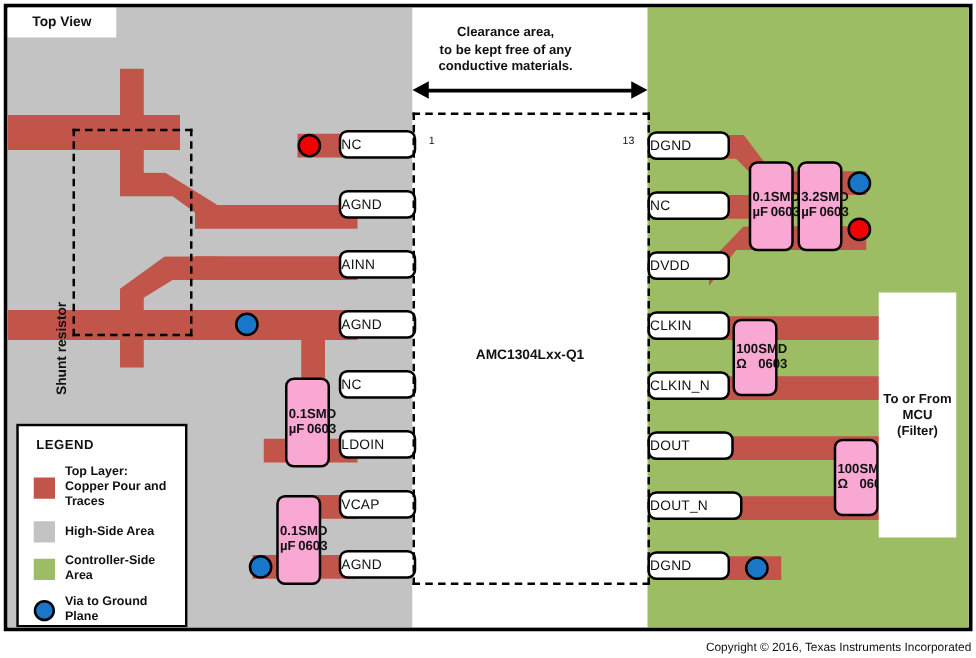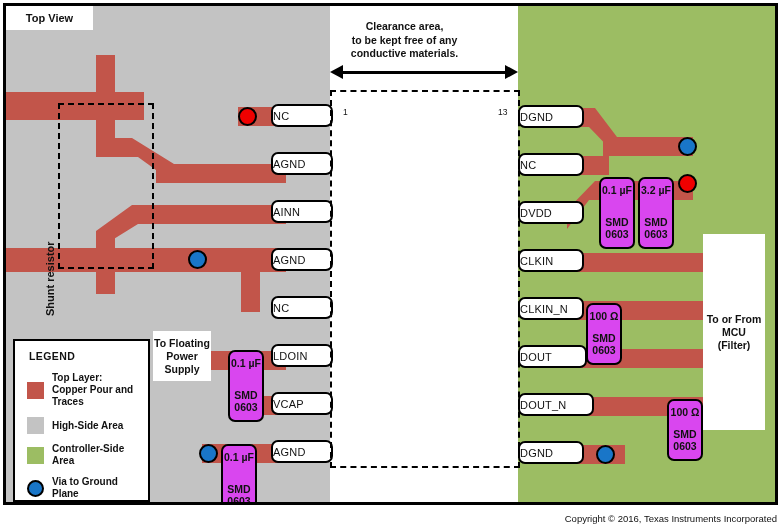--- a/index.html
+++ b/index.html
@@ -17,24 +17,24 @@
   #clearance{left:324px;width:188px;background:#ffffff;}
   #ctrl-side{left:512px;right:0;background:#9cbd63;}
 
   
   .cu{position:absolute;background:#c2554a;}
 
   
   .pinbox{position:absolute;background:#fff;border:2px solid #000;border-radius:7px;
           box-sizing:border-box;display:flex;align-items:center;justify-content:flex-start;
           font-size:11px;color:#111;letter-spacing:.2px;}
-  .partbox{position:absolute;background:#d946ef;border:2px solid #000;border-radius:7px;
-           box-sizing:border-box;display:flex;flex-direction:column;
+  .partbox{position:absolute;background:#f9a8d4;border:2px solid #000;border-radius:7px;
+           box-sizing:border-box;display:flex;flex-direction:row;
            align-items:center;justify-content:space-between;
-           font-size:10.5px;font-weight:bold;color:#111;padding:5px 1px 7px;margin-top:48px;}
+           font-size:10.5px;font-weight:bold;color:#111;padding:5px 1px 7px;}
   .partbox .val{font-size:10.5px;}
   .partbox .pkg{line-height:12px;text-align:left;}
 
   .whitebox{position:absolute;background:#fff;display:flex;flex-direction:column;
             align-items:center;justify-content:center;text-align:center;
             font-size:10.5px;font-weight:bold;color:#111;line-height:13px;}
 
   
   .via{position:absolute;width:19px;height:19px;border-radius:50%;
        border:2px solid #000;box-sizing:border-box;}
@@ -158,38 +158,34 @@
     <span class="pkg">
       <span>SMD</span><br>
       <span>0603</span>
     </span>
   </div>
 
   <div class="via via-sup" style="left:232px;top:101px;"></div>
   <div class="via via-gnd" style="left:182px;top:244px;"></div>
   <div class="via via-gnd" style="left:193px;top:438px;"></div>
 
-  <div class="whitebox" style="left:147px;top:325px;width:58px;height:50px;">
-    <span>To Floating</span>
-    <span>Power</span>
-    <span>Supply</span>
-  </div>
 
   <div class="bold-c" style="left:324px;top:14px;width:149px;">
     <span>Clearance area,</span><br>
     <span>to be kept free of any</span><br>
     <span>conductive materials.</span>
   </div>
   <div id="arrow-line" style="left:332px;top:65px;width:172px;"></div>
   <div class="arrow-head" id="arrow-l" style="left:324px;top:59px;"></div>
   <div class="arrow-head" id="arrow-r" style="left:499px;top:59px;"></div>
 
   <div class="dash" id="pkg-dash" style="left:324px;top:84px;width:190px;height:378px;"></div>
   <span class="pinnum" style="left:337px;top:101px;">1</span>
   <span class="pinnum" style="left:492px;top:101px;">13</span>
+  <div id="partname" style="left:324px;top:272px;">AMC1304Lxx-Q1</div>
 
   <div class="cu" style="left:561px;top:102px;width:50px;height:48px;
               clip-path:polygon(0 0,28px 0,50px 29px,50px 48px,22px 19px,0 19px);"></div>
   <div class="cu" style="left:597px;top:131px;width:90px;height:19px;"></div>
 
   <div class="cu" style="left:561px;top:150px;width:42px;height:19px;"></div>
 
   <div class="cu" style="left:561px;top:175px;width:50px;height:48px;
               clip-path:polygon(50px 0,50px 19px,22px 19px,0 48px,0 29px,28px 0);"></div>
   <div class="cu" style="left:597px;top:175px;width:90px;height:19px;"></div>

